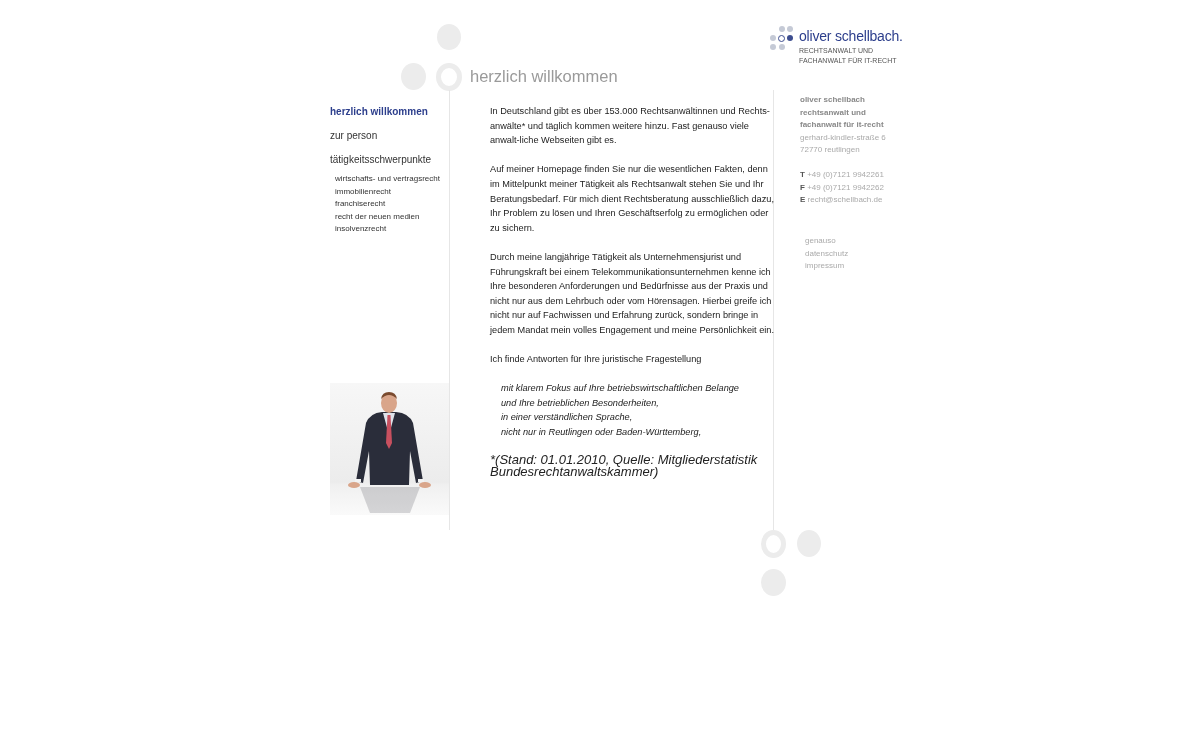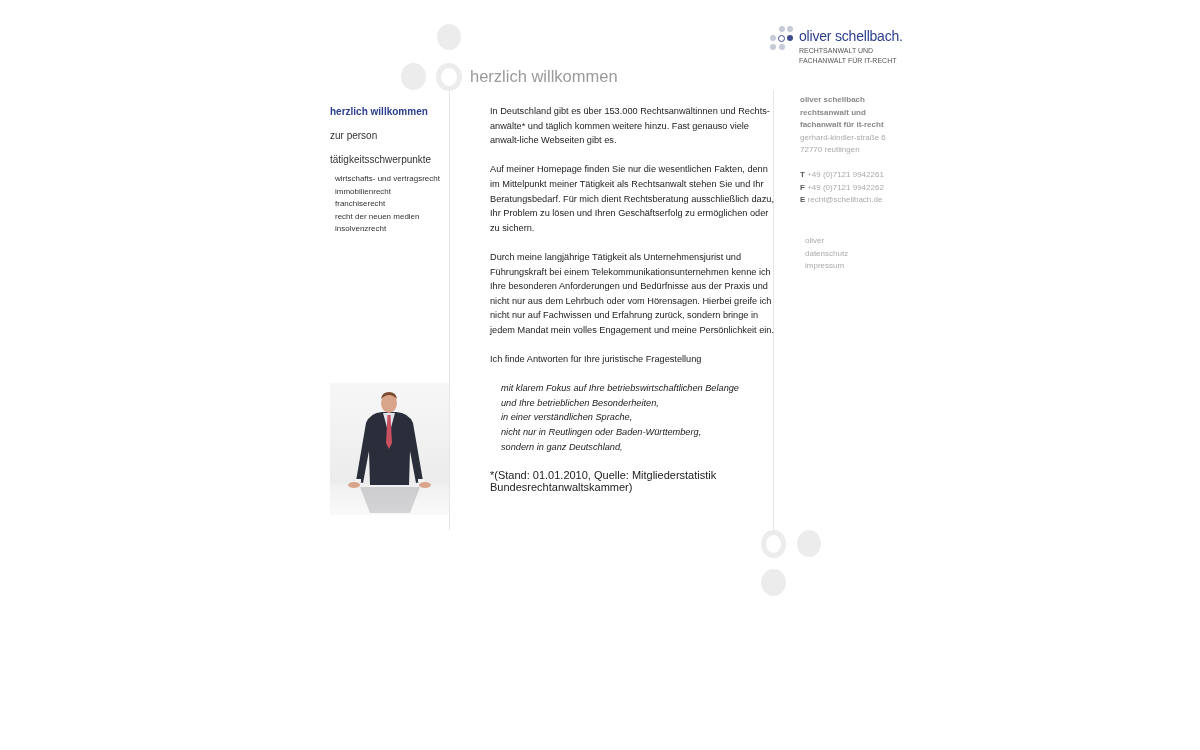--- a/index.html
+++ b/index.html
@@ -29,21 +29,21 @@
     .nav-sub-item { display: block; font-size: 8px; color: #333; line-height: 12.5px; white-space: nowrap; cursor: pointer; }
 
     .portrait { position: absolute; left: 330px; top: 383px; width: 119px; height: 132px; overflow: hidden;
       background: linear-gradient(180deg, #f7f7f7 0%, #ececec 75%, #f0f0f0 77%, #fafafa 100%); }
 
     
     .main { position: absolute; left: 470px; top: 104px; width: 290px; font-size: 9.2px; line-height: 14.6px; color: #222; margin-left: 20px; }
     .main p { margin-bottom: 14.6px; }
     .main p.bold { font-weight: normal; }
     .main ul { list-style: none; padding-left: 11px; margin-bottom: 14.6px; font-style: italic; }
-    .main .footnote { font-size: 11px; line-height: 12px; }
+    .main .footnote { font-size: 13px; line-height: 12px; font-style: italic; }
 
     
     .contact { position: absolute; left: 800px; top: 94px; width: 100px; font-size: 8px; line-height: 12.5px; color: #aaaaaa; white-space: nowrap; }
     .contact .strong { color: #888; font-weight: bold; }
     .contact .gap { height: 12.5px; }
     .contact .lbl { color: #555; font-weight: bold; }
     .links { position: absolute; left: 805px; top: 235px; font-size: 8px; line-height: 12.5px; color: #aaaaaa; }
     .links a { display: block; color: #aaaaaa; text-decoration: none; cursor: pointer; }
   </style>
 </head>
@@ -119,34 +119,33 @@
 <div class="main">
   <p>In Deutschland gibt es über 153.000 Rechtsanwältinnen und Rechts-anwälte* und täglich kommen weitere hinzu. Fast genauso viele anwalt-liche Webseiten gibt es.</p>
   <p>Auf meiner Homepage finden Sie nur die wesentlichen Fakten, denn im Mittelpunkt meiner Tätigkeit als Rechtsanwalt stehen Sie und Ihr Beratungsbedarf. Für mich dient Rechtsberatung ausschließlich dazu, Ihr Problem zu lösen und Ihren Geschäftserfolg zu ermöglichen oder zu sichern.</p>
   <p>Durch meine langjährige Tätigkeit als Unternehmensjurist und Führungskraft bei einem Telekommunikationsunternehmen kenne ich Ihre besonderen Anforderungen und Bedürfnisse aus der Praxis und nicht nur aus dem Lehrbuch oder vom Hörensagen. Hierbei greife ich nicht nur auf Fachwissen und Erfahrung zurück, sondern bringe in jedem Mandat mein volles Engagement und meine Persönlichkeit ein.</p>
   <p class="bold">Ich finde Antworten für Ihre juristische Fragestellung</p>
   <ul>
     <li>mit klarem Fokus auf Ihre betriebswirtschaftlichen Belange</li>
     <li>und Ihre betrieblichen Besonderheiten,</li>
     <li>in einer verständlichen Sprache,</li>
     <li>nicht nur in Reutlingen oder Baden-Württemberg,</li>
-    <li>sondern in ganz Deutschland,</li>
   </ul>
   <div class="footnote">*(Stand: 01.01.2010, Quelle: Mitgliederstatistik Bundesrechtanwaltskammer)</div>
 </div>
 
 <div class="contact">
   <div class="strong">oliver schellbach</div>
   <div class="strong">rechtsanwalt und</div>
   <div class="strong">fachanwalt für it-recht</div>
   <div>gerhard-kindler-straße 6</div>
   <div>72770 reutlingen</div>
   <div class="gap"></div>
   <div><span class="lbl">T</span> <span>+49 (0)7121 9942261</span></div>
   <div><span class="lbl">F</span> <span>+49 (0)7121 9942262</span></div>
   <div><span class="lbl">E</span> <span>recht@schellbach.de</span></div>
 </div>
 
 <div class="links">
-  <a>oliver</a>
+  <a>genauso</a>
   <a>datenschutz</a>
   <a>impressum</a>
 </div>
 
 </body></html>

